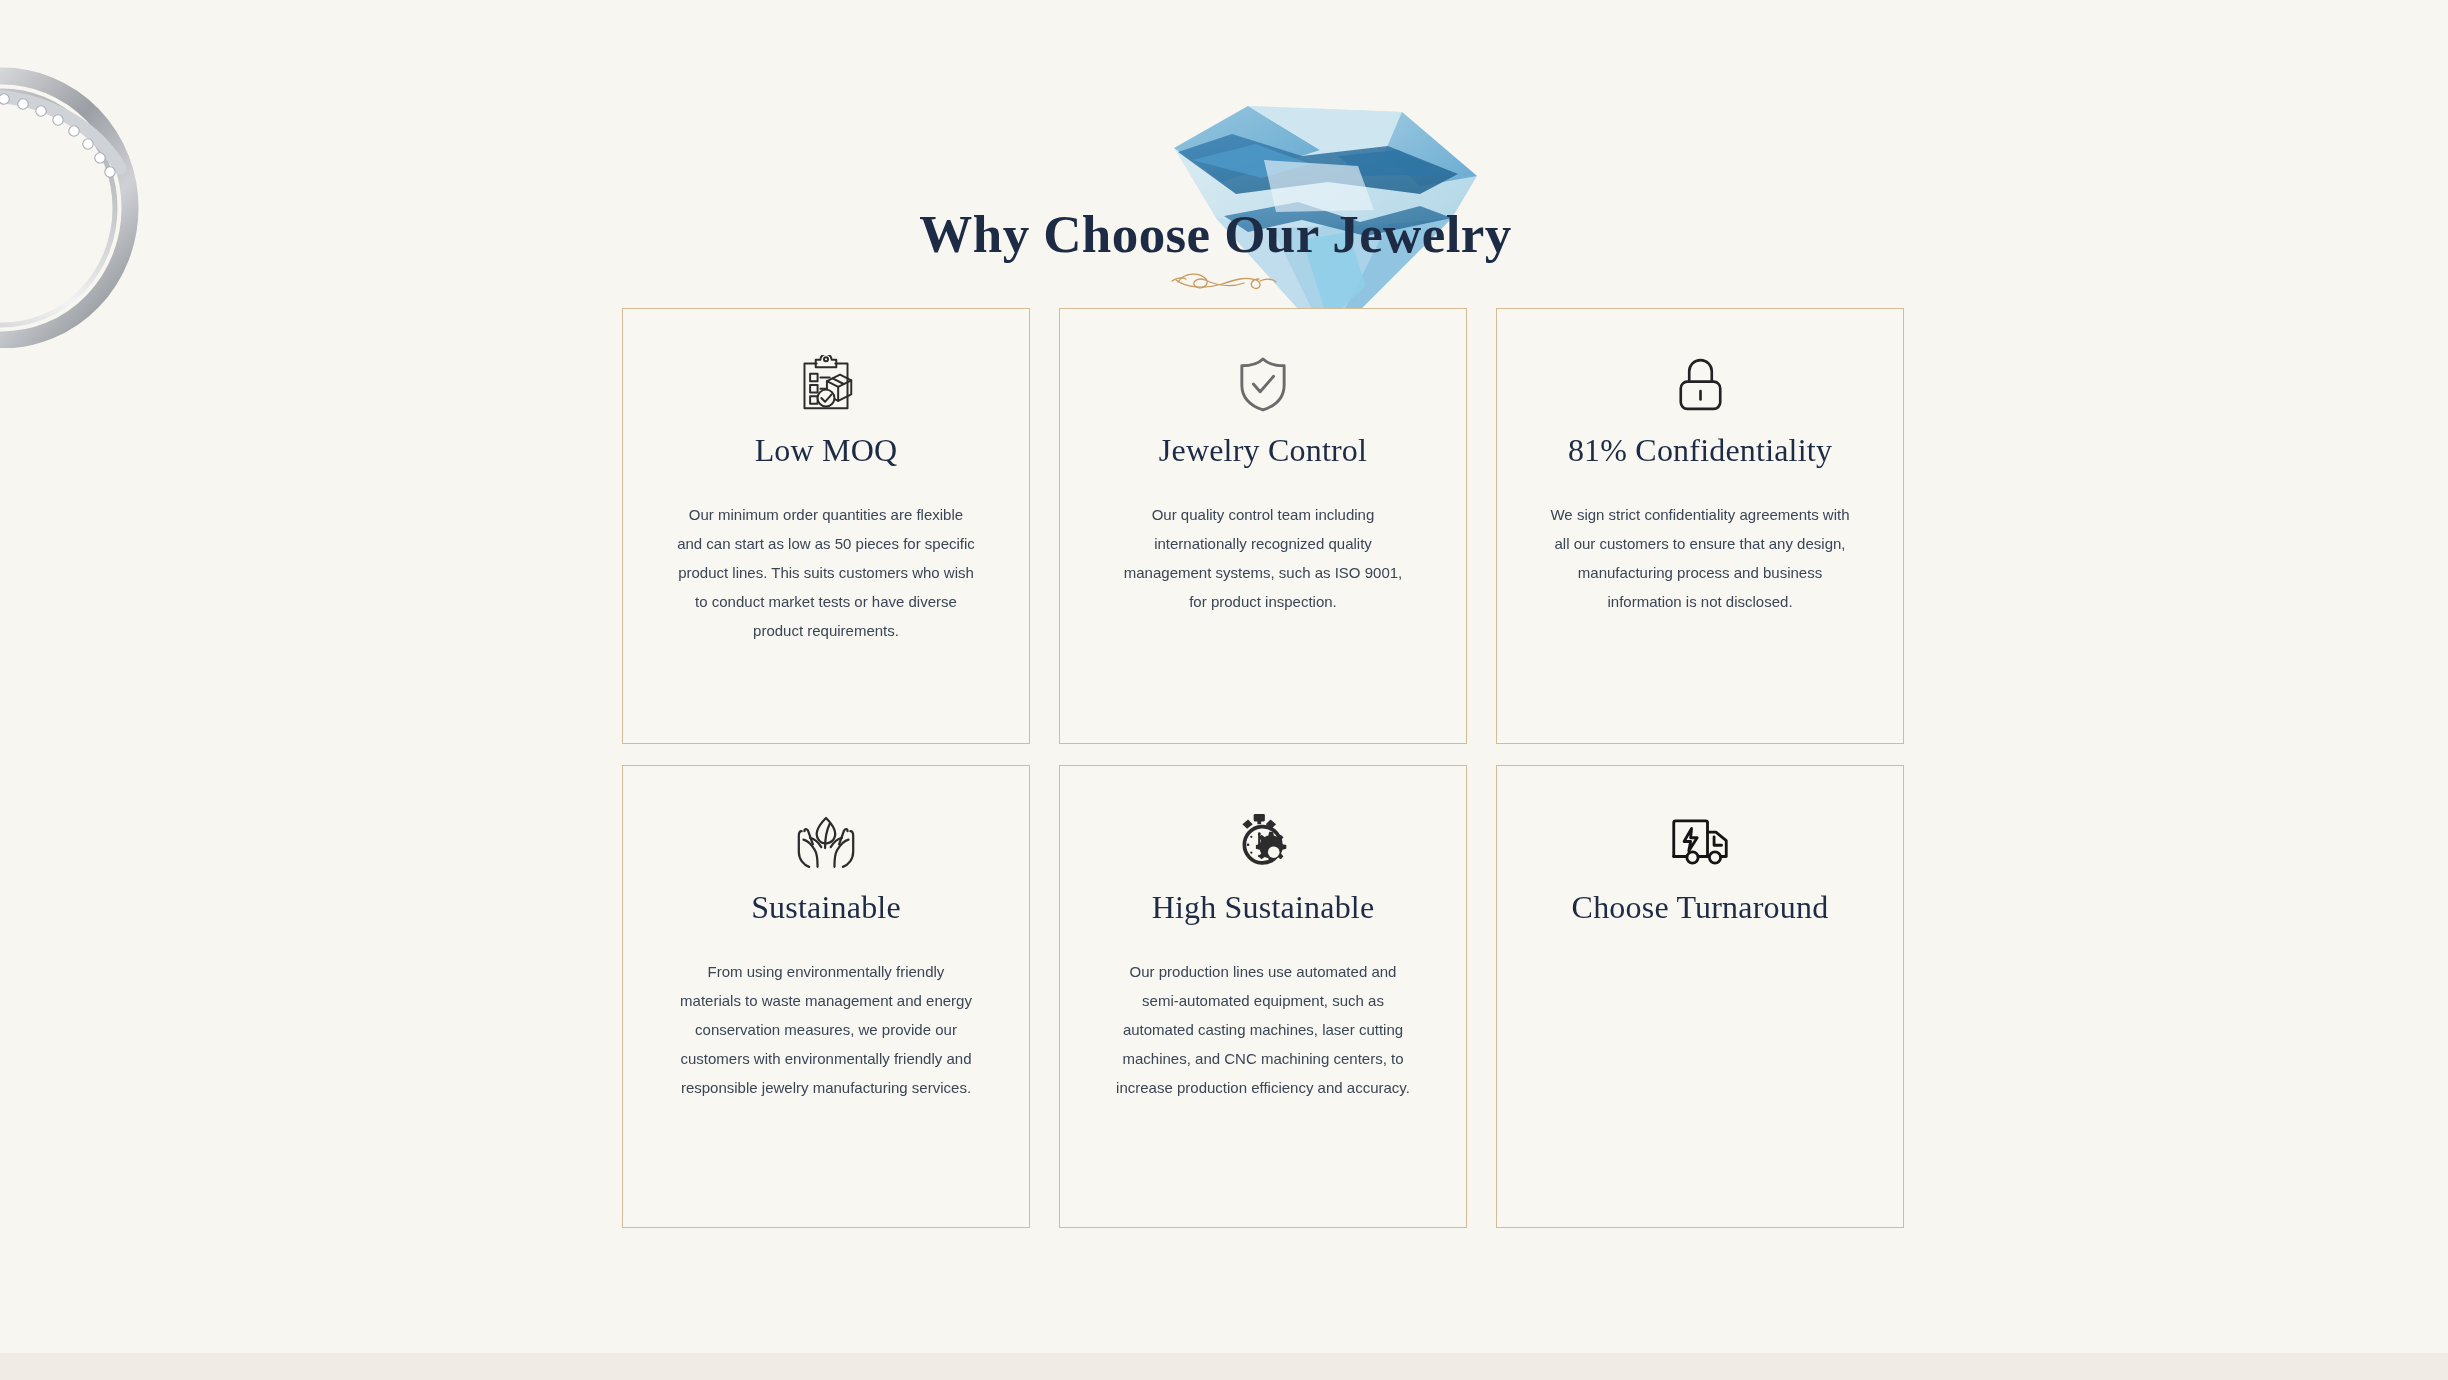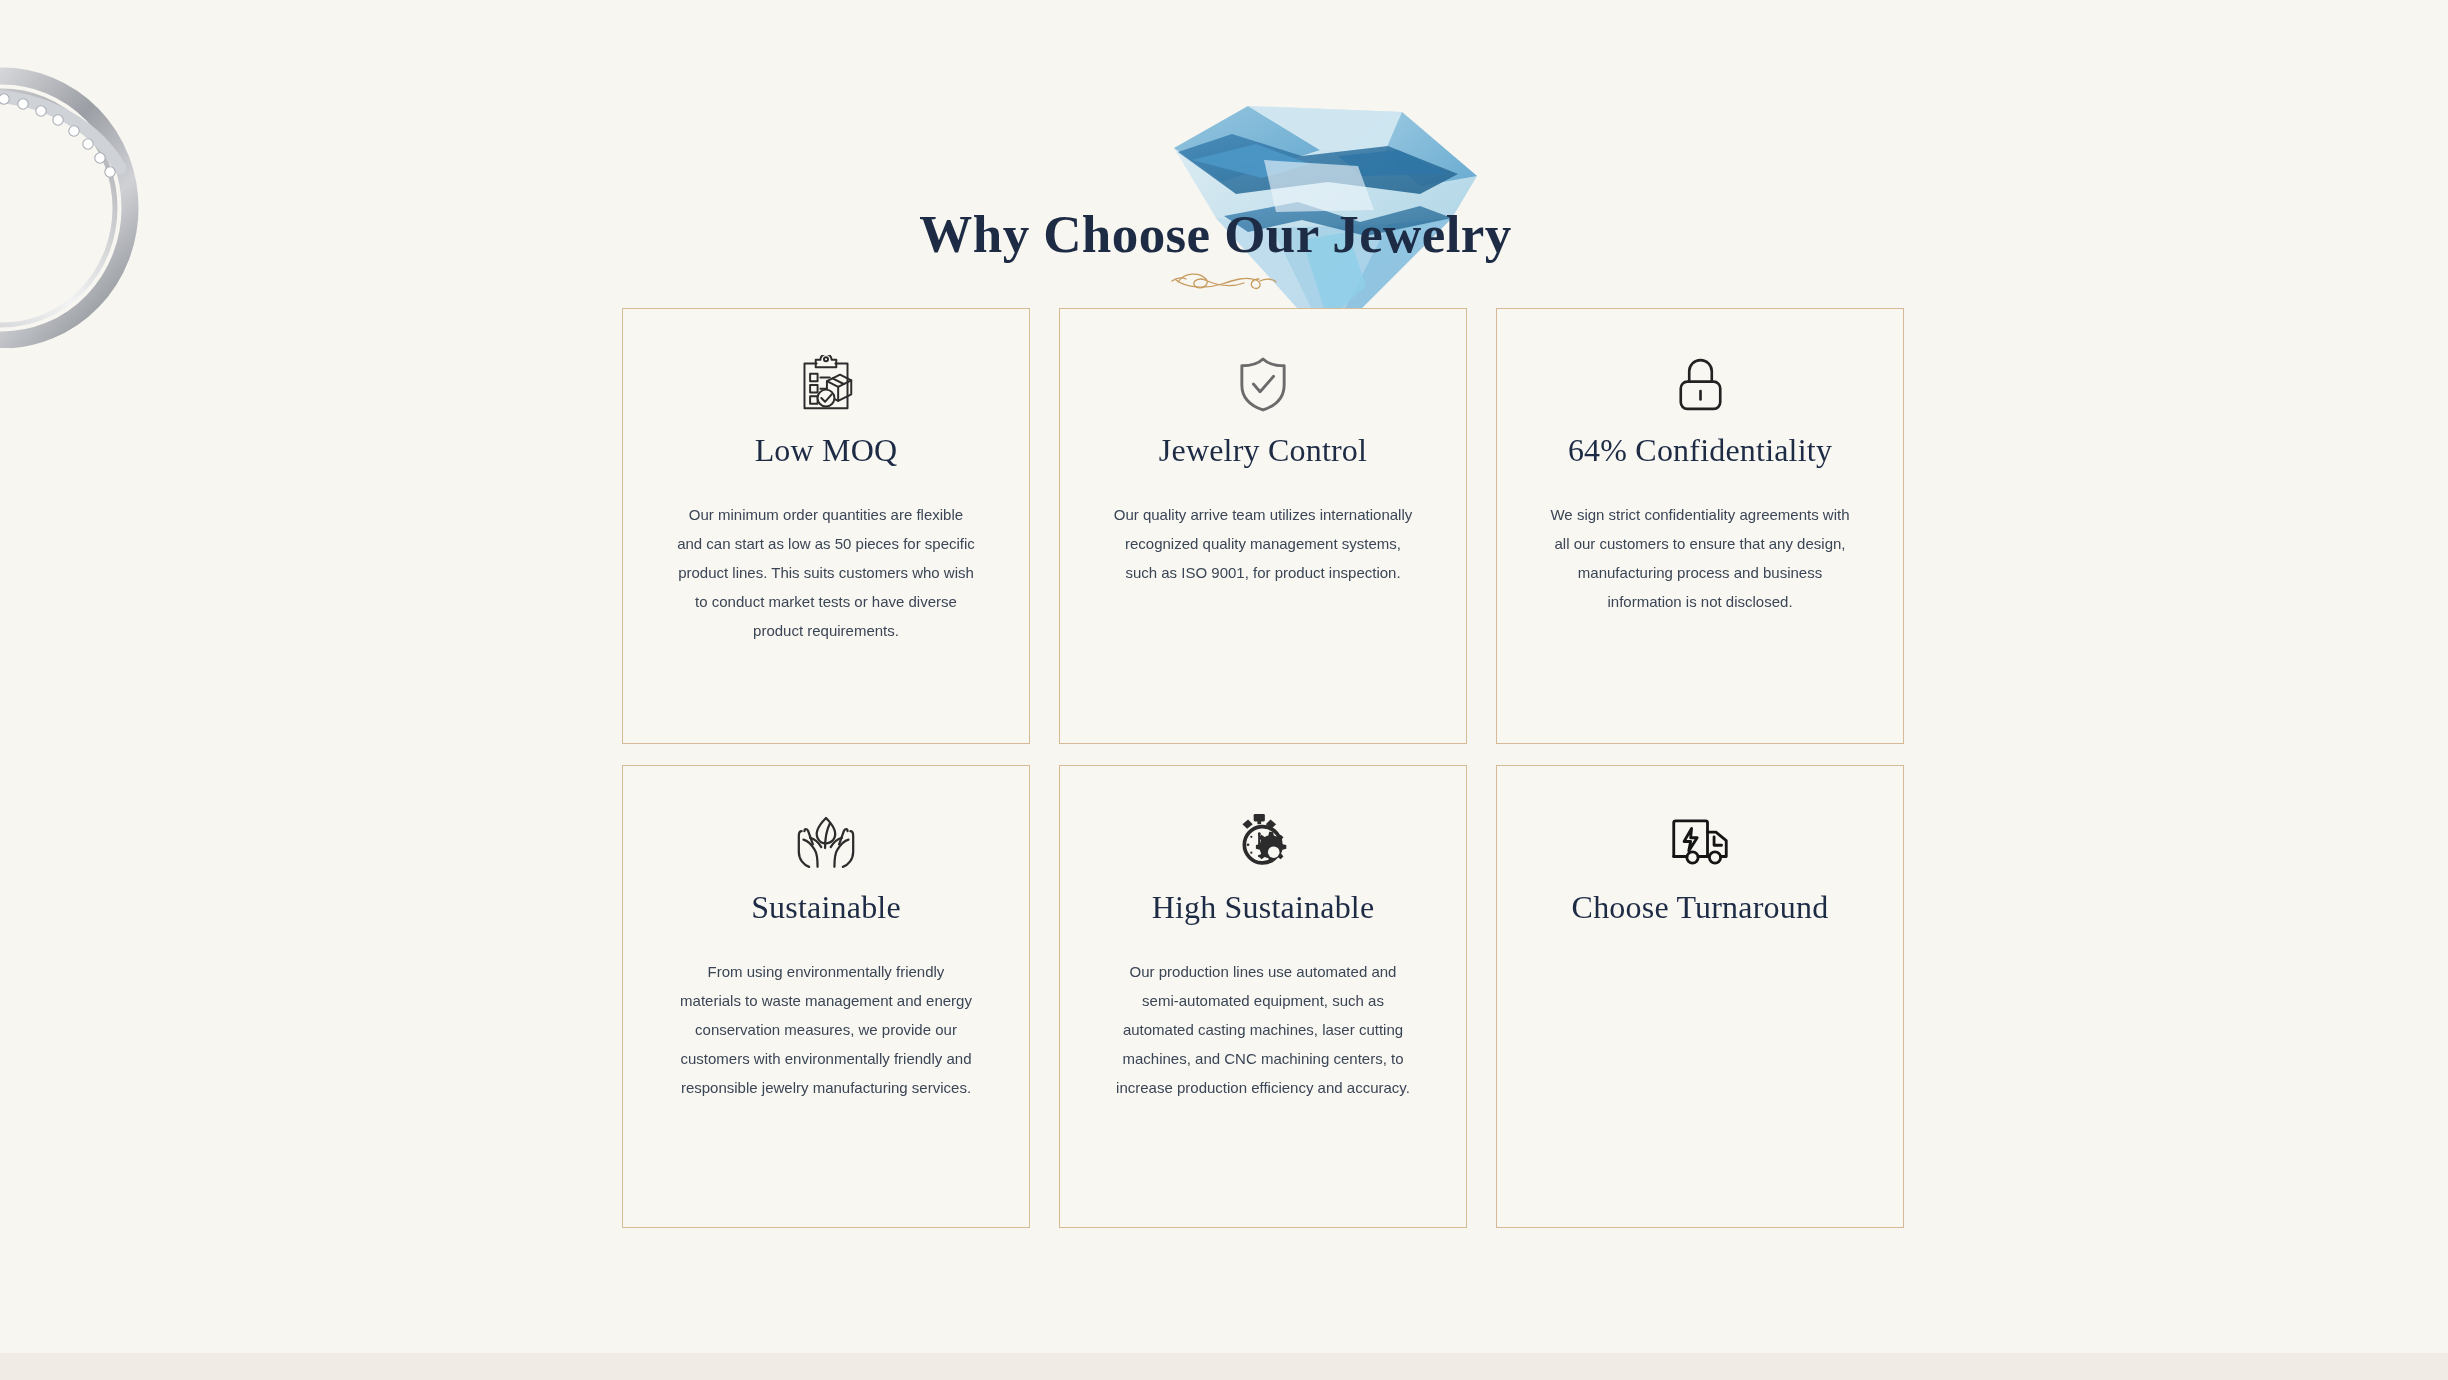--- a/index.html
+++ b/index.html
@@ -271,34 +271,34 @@
   <div class="card card-row-1">
     <div class="card-icon">
       <svg viewBox="0 0 52 58" width="50" height="56" aria-hidden="true">
         <g fill="none" stroke="#6b6b6b" stroke-width="3" stroke-linejoin="round" stroke-linecap="round">
           <path d="M26 3 C 20 9, 11 10, 4 10 V30 C 4 44, 14 52, 26 56 C 38 52, 48 44, 48 30 V10 C 41 10, 32 9, 26 3 Z"></path>
           <path d="M16 29 L23 37 L37 21"></path>
         </g>
       </svg>
     </div>
     <div class="card-title">Jewelry Control</div>
-    <div class="card-body">Our quality arrive team utilizes internationally recognized quality management systems, such as ISO 9001, for product inspection.</div>
+    <div class="card-body">Our quality control team including internationally recognized quality management systems, such as ISO 9001, for product inspection.</div>
   </div>
 
   <div class="card card-row-1">
     <div class="card-icon">
       <svg viewBox="0 0 50 58" width="47" height="55" aria-hidden="true">
         <g fill="none" stroke="#222222" stroke-width="2.8" stroke-linejoin="round" stroke-linecap="round">
           <path d="M13 26 V15 a12 12 0 0 1 24 0 V26"></path>
           <rect x="4" y="26" width="42" height="29" rx="7"></rect>
           <path d="M25 36 V45"></path>
         </g>
       </svg>
     </div>
-    <div class="card-title">64% Confidentiality</div>
+    <div class="card-title">81% Confidentiality</div>
     <div class="card-body">We sign strict confidentiality agreements with all our customers to ensure that any design, manufacturing process and business information is not disclosed.</div>
   </div>
 
   <div class="card card-row-2">
     <div class="card-icon">
       <svg viewBox="0 0 64 58" width="60" height="55" aria-hidden="true">
         <g fill="none" stroke="#2c2c2c" stroke-width="2.4" stroke-linejoin="round" stroke-linecap="round">
 
           <path d="M32 4 C 24 12, 19 20, 24 27 C 28 33, 38 32, 41 25 C 44 18, 38 10, 32 4 Z"></path>
           <path d="M31 36 C 31 26, 33 16, 36 10"></path>

